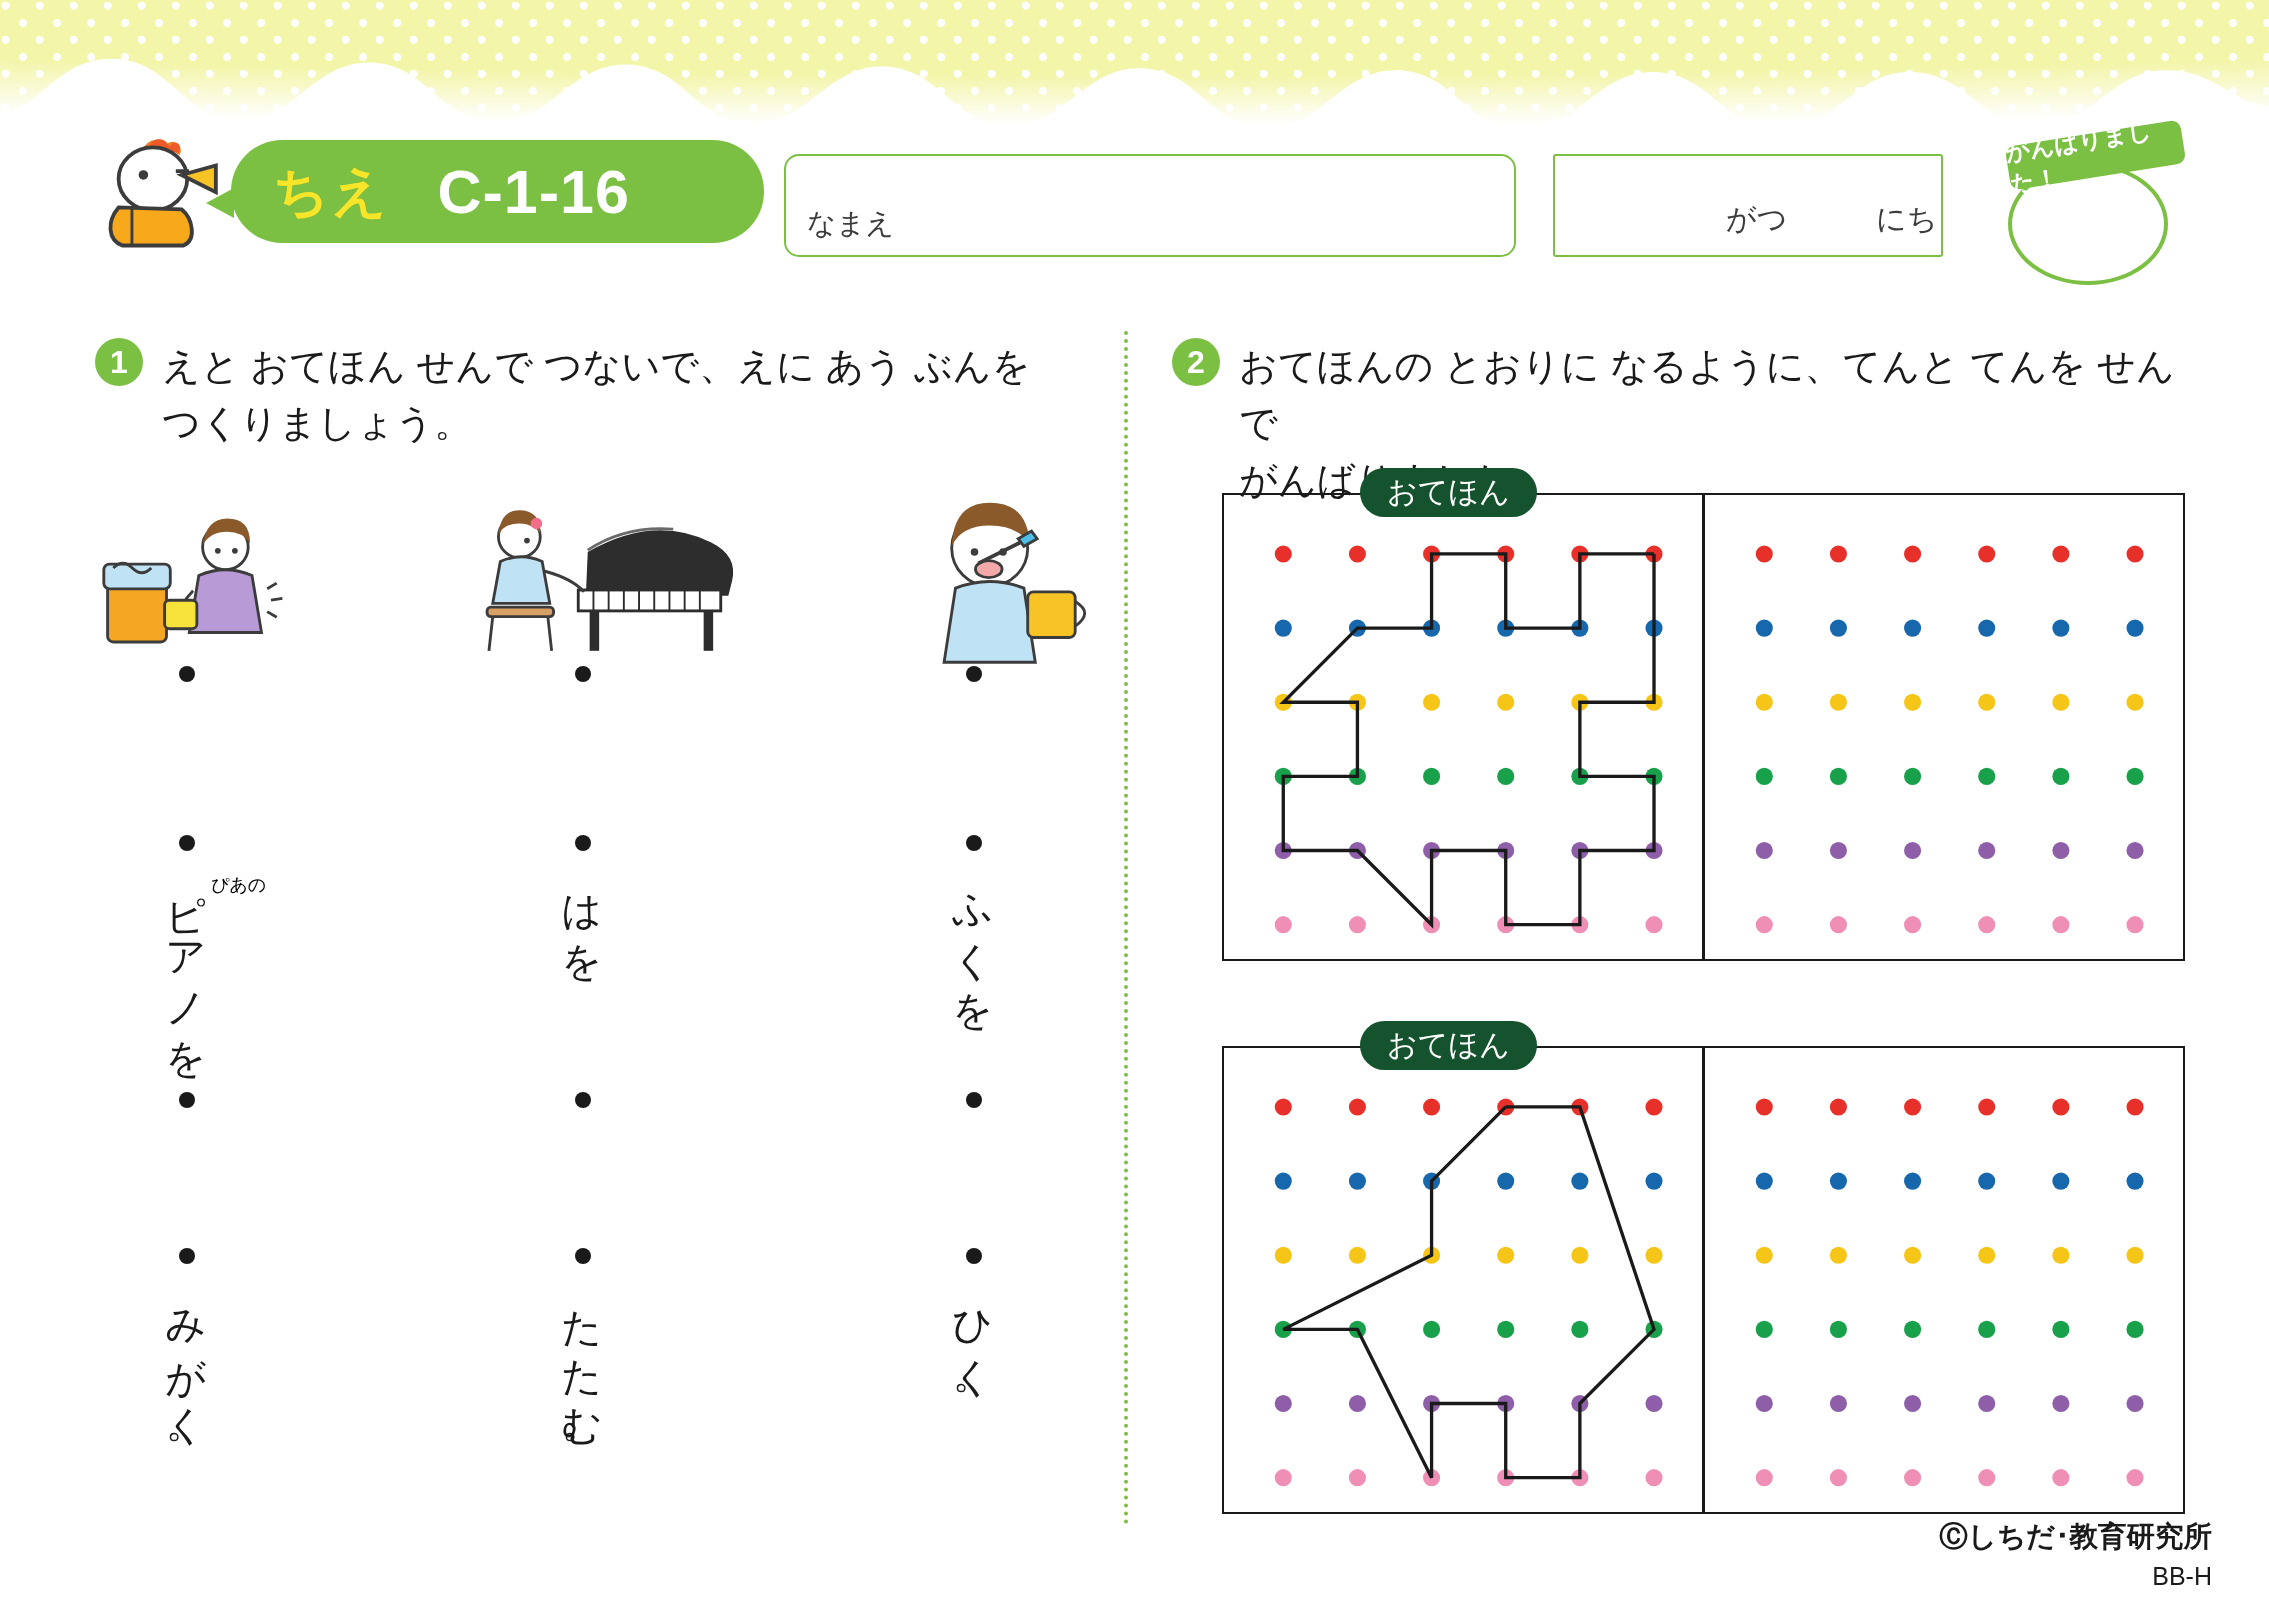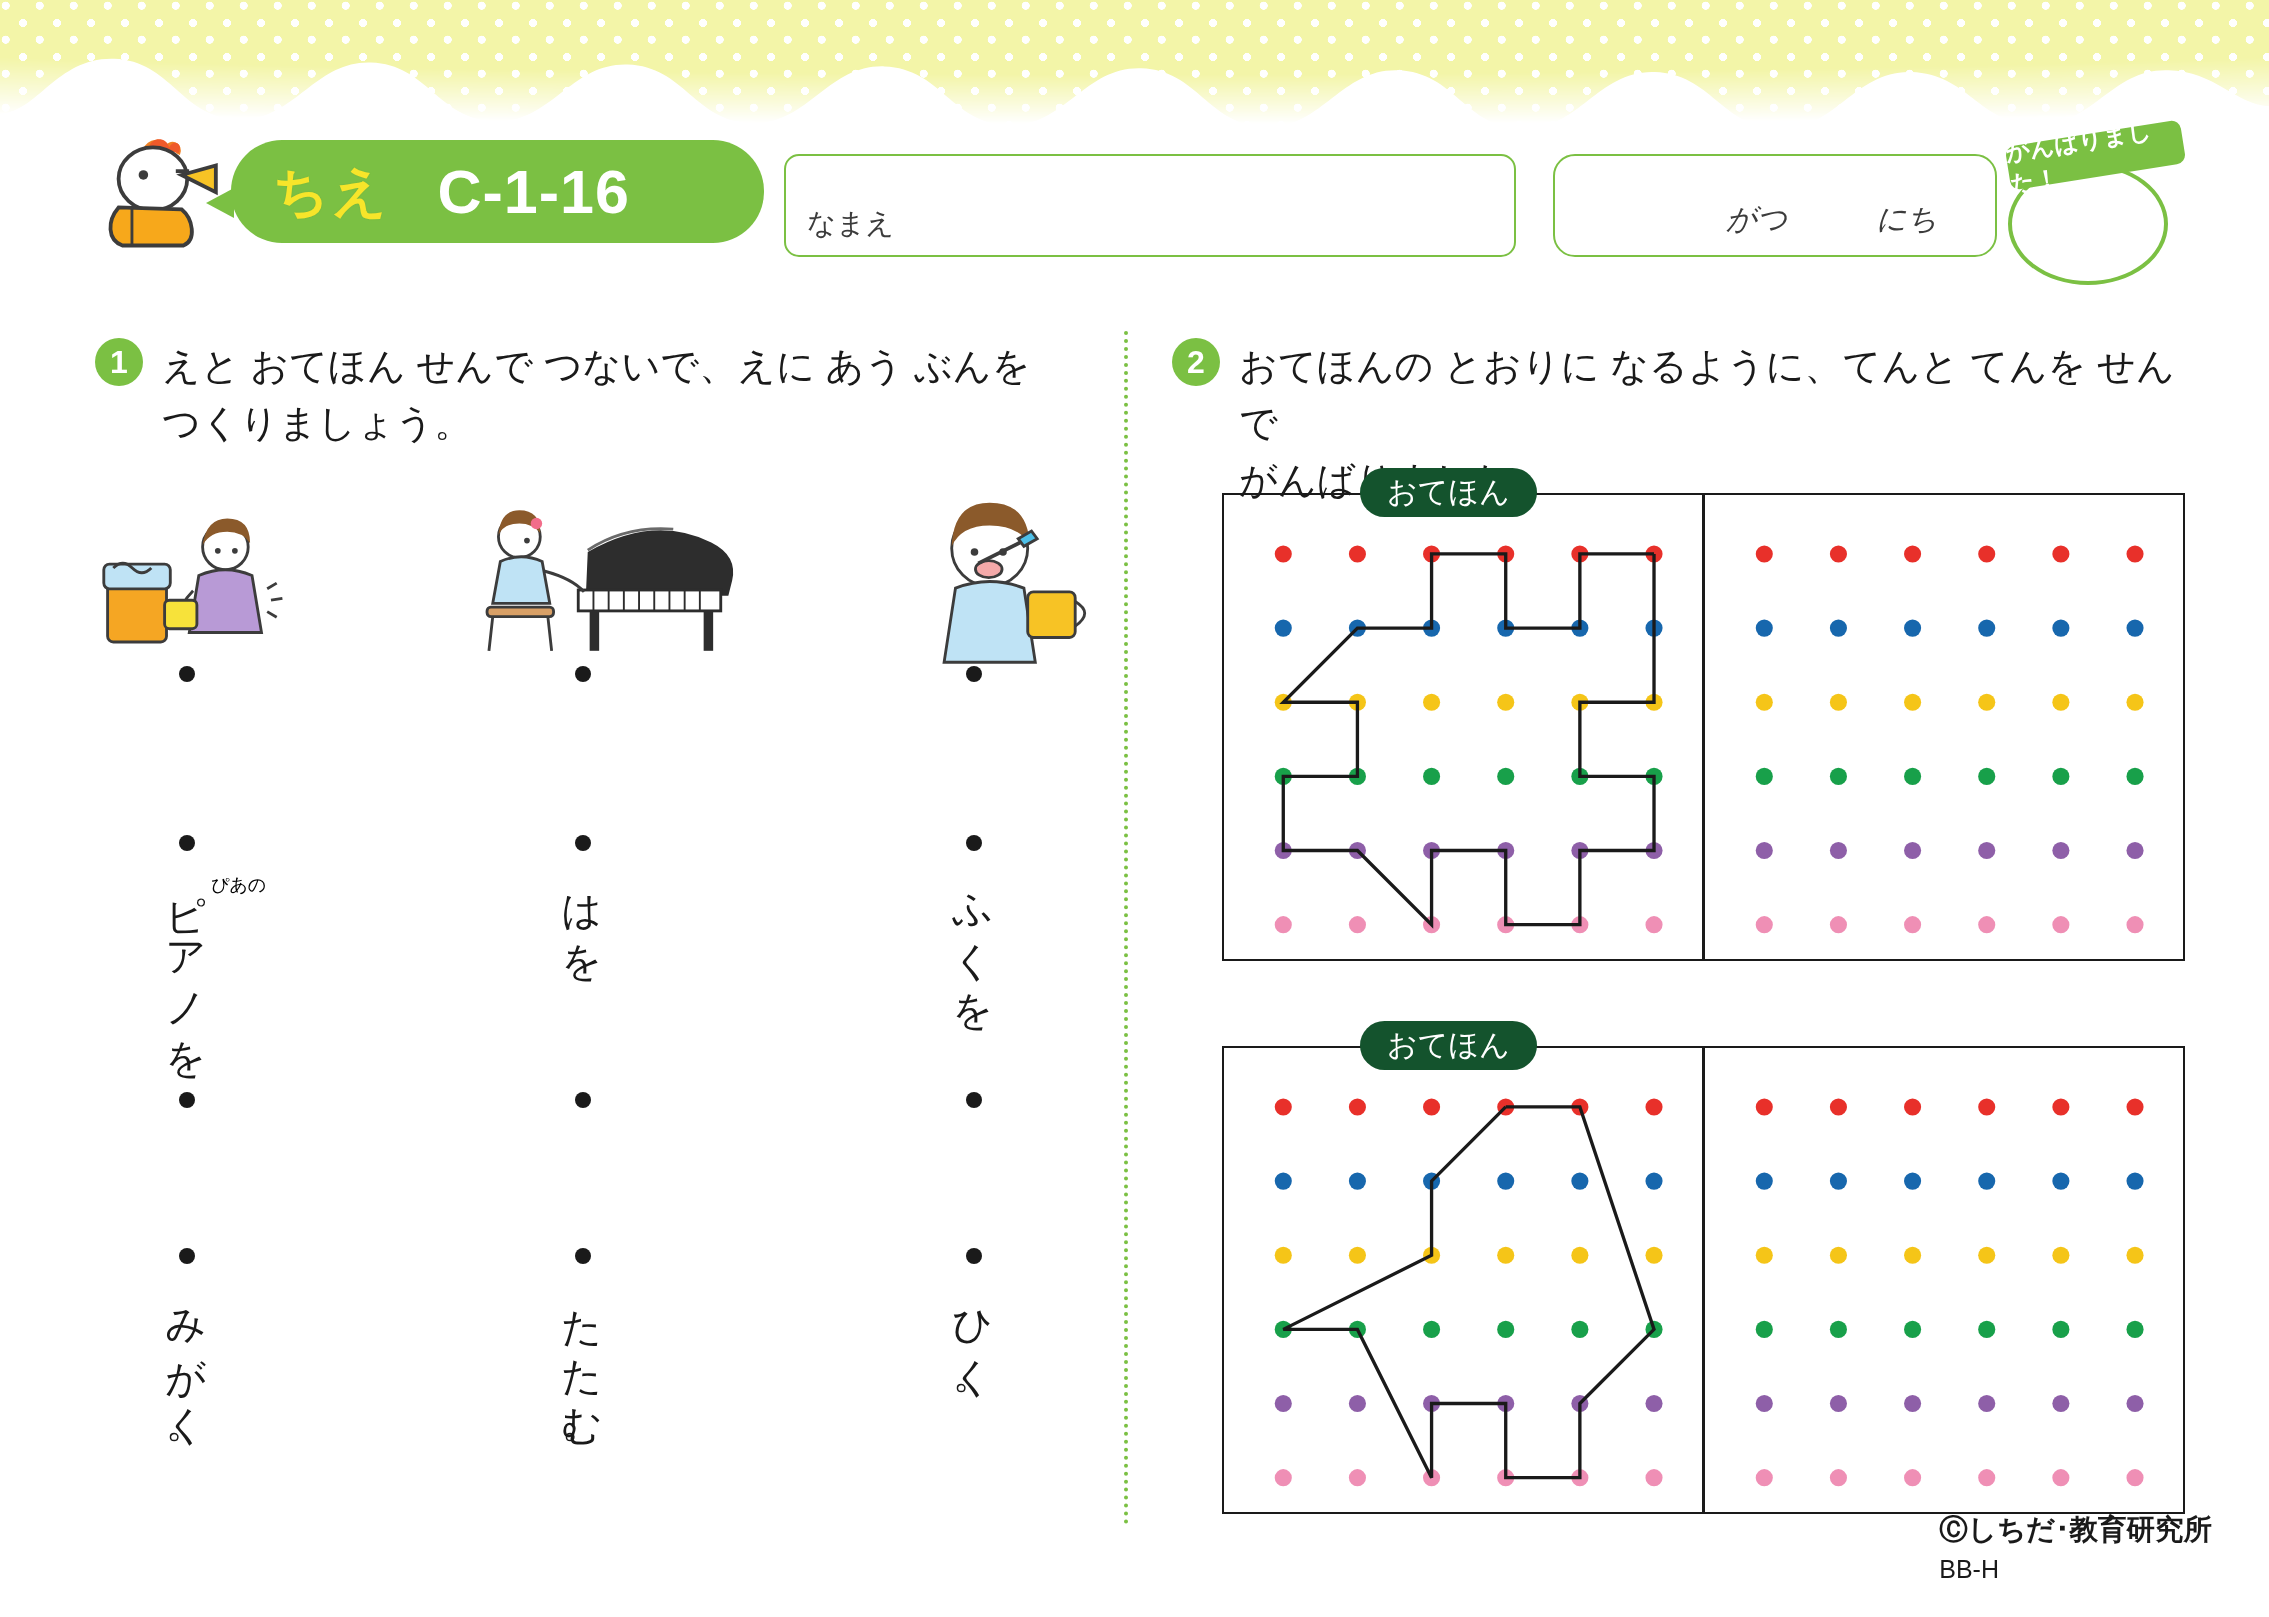--- a/index.html
+++ b/index.html
@@ -88,25 +88,24 @@
     box-sizing: border-box;
   }
   .name-label {
     position: absolute; left: 21px; top: 13.3px;
     font-size: 28.5px; color: #3c3c3c; margin-top: 36px;
   }
 
   .date-box {
     position: absolute;
     left: 1553px; top: 154px;
-    width: 444px; height: 103px;
+    width: 390px; height: 103px;
     border: 2.9px solid #7bc043;
-    border-radius: 22px;
+    border-radius: 3px;
     box-sizing: border-box;
-    font-style: italic;
   }
   .date-label {
     position: absolute;
     bottom: 15px;
     font-size: 30px; color: #3c3c3c;
   }
   .date-getsu { left: 171px; }
   .date-nichi { left: 321px; }
 
   .stamp {
@@ -202,21 +201,22 @@
     background: #14532d;
     border-radius: 25px;
     display: flex; align-items: center; justify-content: center;
     color: #fff; font-size: 30px;
     z-index: 3;
   }
   .polyline { position: absolute; left: 0; top: 0; }
 
   .footer {
     position: absolute;
-    right: 57px; bottom: 34px;
+    right: 57px; bottom: 27px;
+    text-align: right;
   }
   .copyright { font-size: 28.5px; color: #1a1a1a; font-weight: bold; }
   .bbh { font-size: 25px; color: #1a1a1a; margin-top: 5.7px; }
 </style>
 </head>
 <body>
 
 <div class="top-band">
   <div class="band-fill"></div>
   <svg class="scallop" viewBox="0 0 2386 175" preserveAspectRatio="none">

